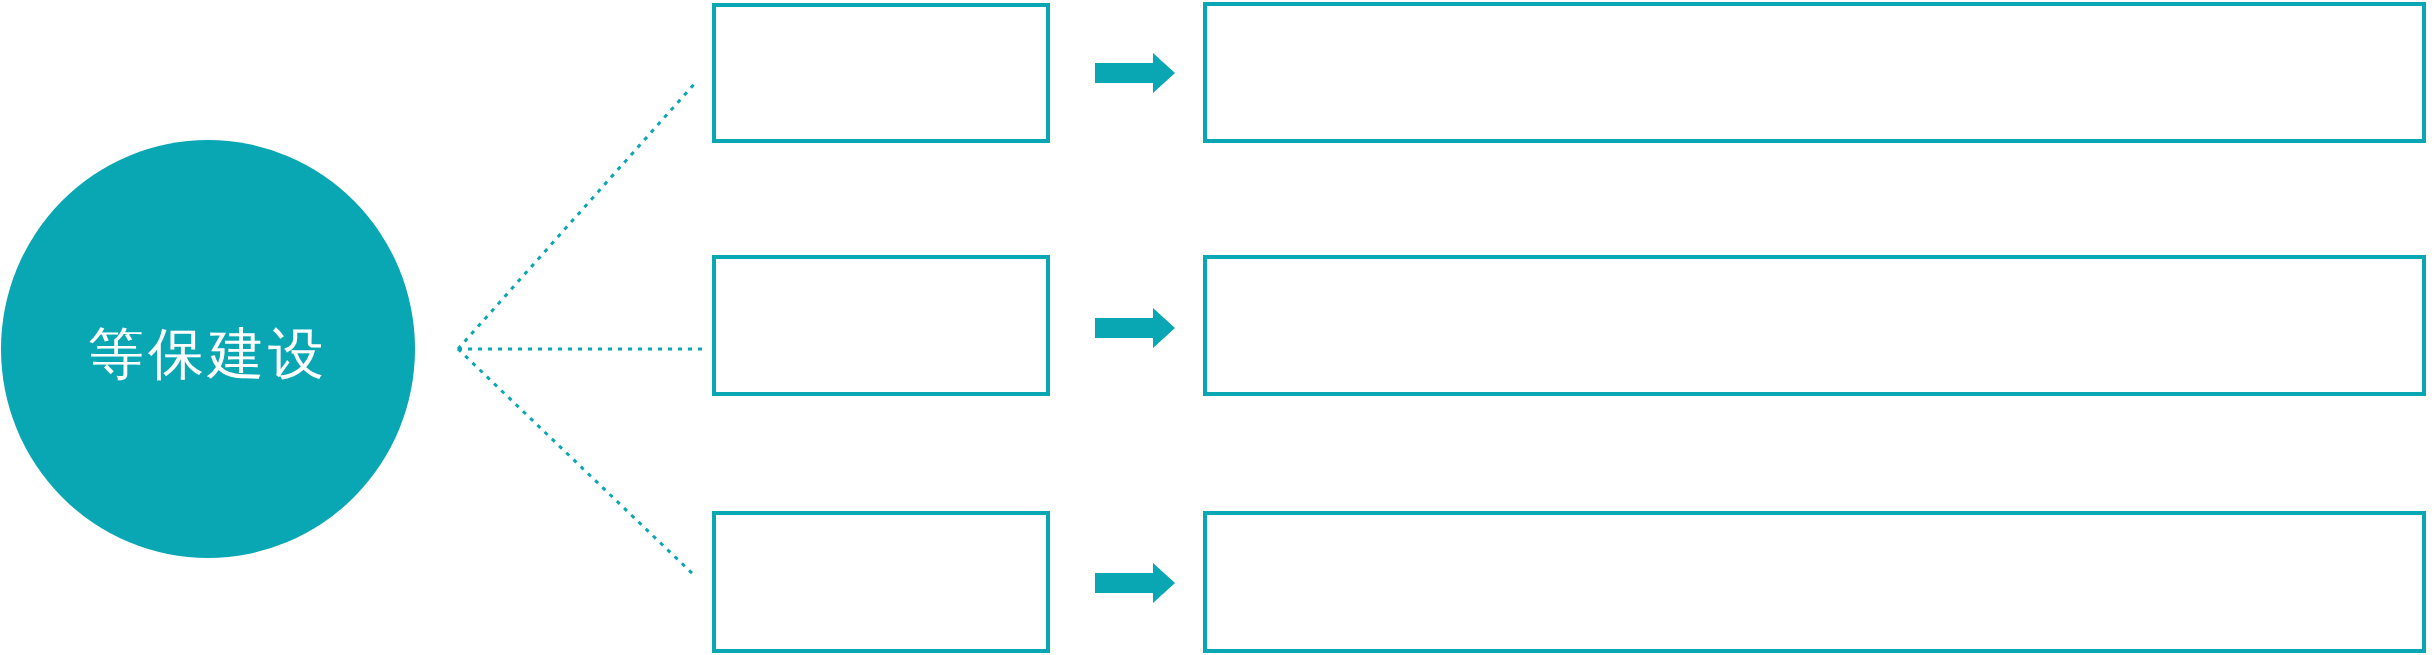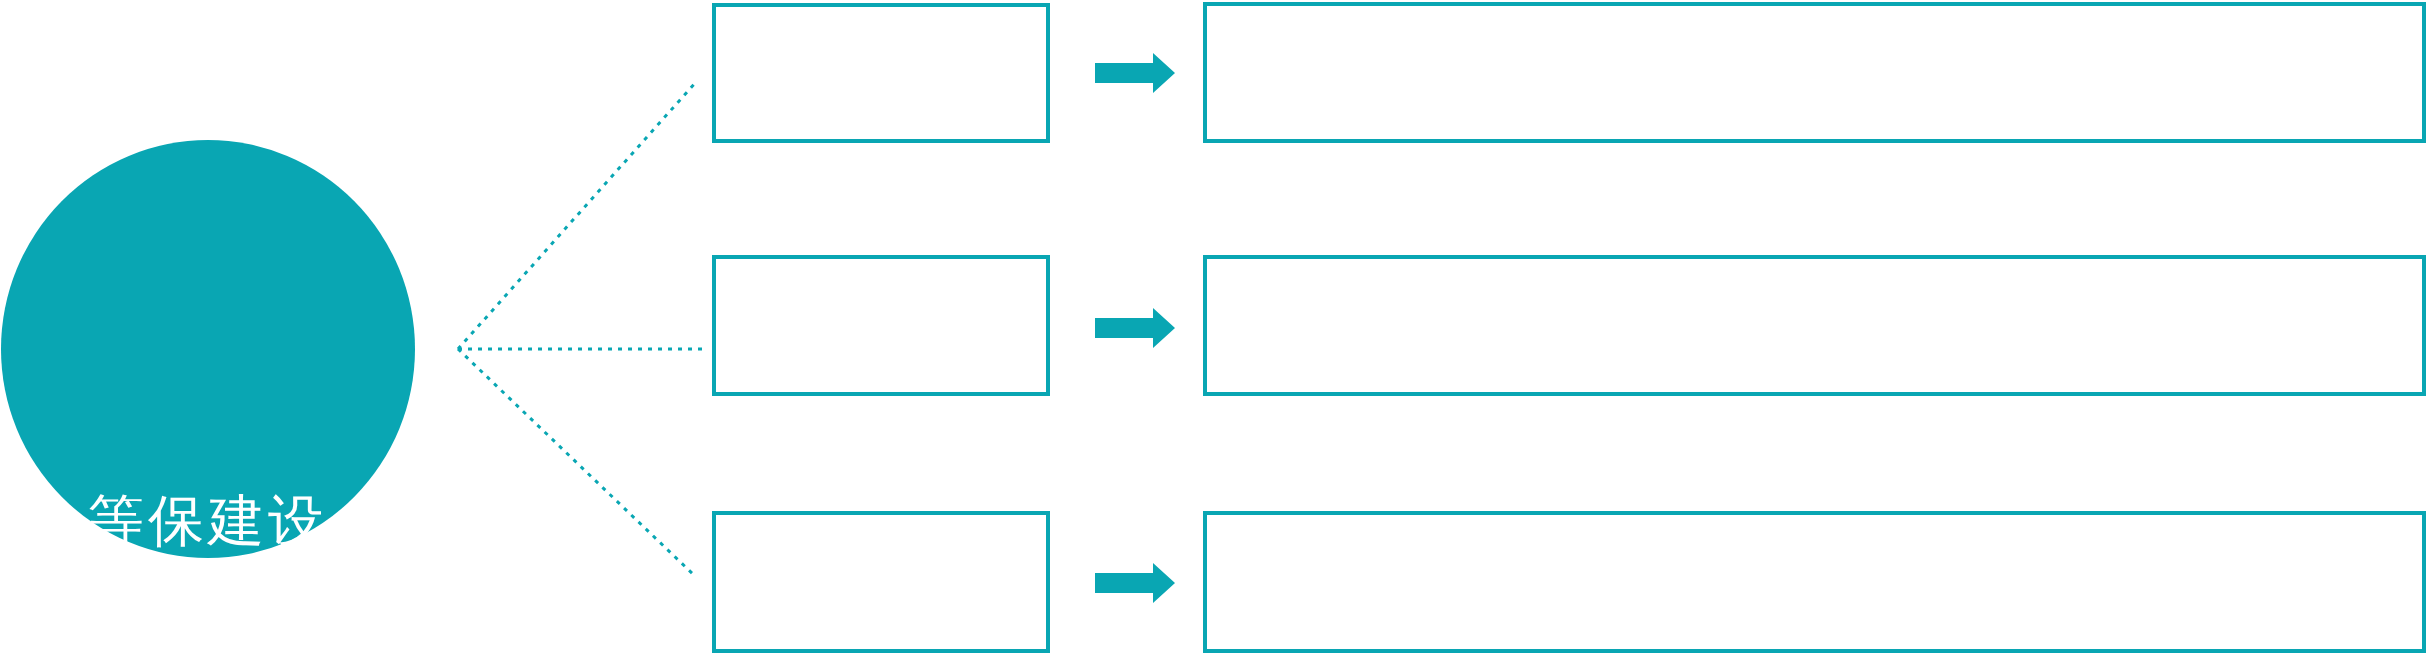--- a/index.html
+++ b/index.html
@@ -23,21 +23,21 @@
   
   .hub {
     position: absolute;
     left: 1px;
     top: 140px;
     width: 414px;
     height: 418px;
     border-radius: 50%;
     background: var(--accent);
     display: flex;
-    align-items: flex-end;
+    align-items: center;
     justify-content: center;
   }
   .hub-label {
     color: var(--hub-text);
     font-size: 56px;
     line-height: 74px;
     font-weight: 300;
     letter-spacing: 4px;
     text-align: center;
     margin-top: 10px;

